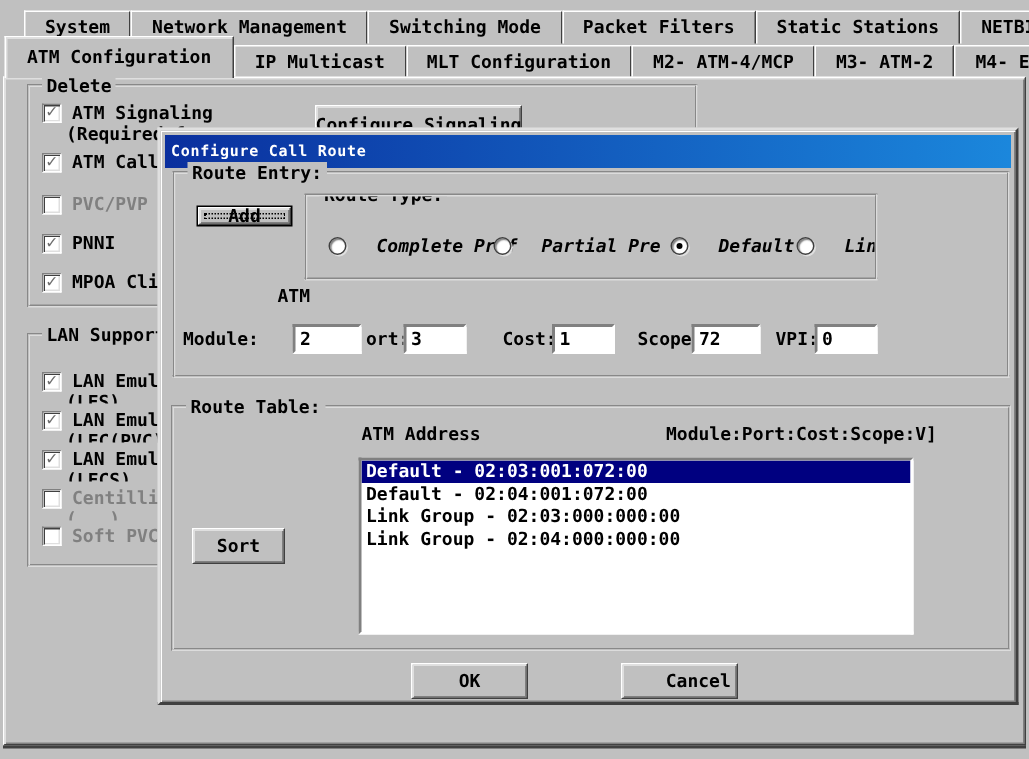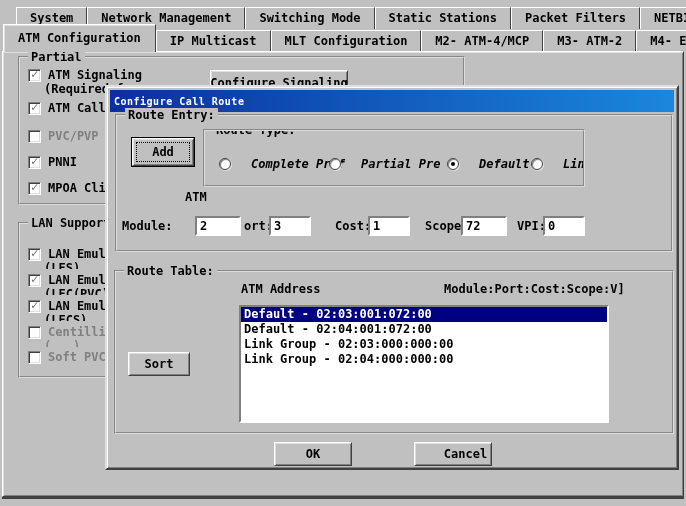--- a/index.html
+++ b/index.html
@@ -72,39 +72,39 @@
 </style>
 </head>
 <body>
 
 <div class="window">
 
   <div class="tabrow" id="tabs-row1">
       <div class="tab">System</div>
       <div class="tab">Network Management</div>
       <div class="tab">Switching Mode</div>
+      <div class="tab">Packet Filters</div>
       <div class="tab">Static Stations</div>
-      <div class="tab">Packet Filters</div>
       <div class="tab">NETBIOS Filters</div>
     </div>
   <div class="tabrow" id="tabs-row2">
       <div class="tab active">ATM Configuration</div>
       <div class="tab">IP Multicast</div>
       <div class="tab">MLT Configuration</div>
       <div class="tab">M2- ATM-4/MCP</div>
       <div class="tab">M3- ATM-2</div>
       <div class="tab">M4- ENET-24TX</div>
     </div>
 
   <div class="panel"></div>
 
   <div id="bg-layer">
 
     <div class="group" style="left:18px;top:56px;width:447px;height:149px;">
-      <span class="group-label">Partial</span>
+      <span class="group-label">Delete</span>
     </div>
 
     <div class="btn95" style="position:absolute;left:210px;top:70px;width:138px;height:25px;">Configure Signaling</div>
 
     <div class="group" style="left:18px;top:222px;width:150px;height:156px;">
       <span class="group-label">LAN Support</span>
     </div>
   <div class="cb-row" style="left: 28px; top: 68px;">
         <span class="cb-box">
           <span class="cb-check">✓</span>
@@ -168,21 +168,21 @@
 
   <div class="dialog">
 
     <div class="titlebar" id="dialog-titlebar" style="background: linear-gradient(90deg, rgb(10, 47, 158), rgb(27, 135, 220));">
       <span class="titlebar-text">Configure Call Route</span>
     </div>
 
     <div class="group" style="left:8px;top:27px;width:558px;height:138px;">
       <span class="group-label">Route Entry:</span>
 
-      <div class="default-wrap" style="left:14px;top:21px;width:64px;height:30px;">
+      <div class="default-wrap" style="left:14px;top:21px;width:64px;height:14px;">
         <div class="btn95">Add</div>
         <div class="focus-dots"></div>
       </div>
 
       <div class="group" id="route-type-group" style="left:86px;top:13px;width:382px;height:58px;overflow:hidden;">
         <span class="group-label">Route Type:</span>
       <div class="radio-item" style="left: 14px; top: 26px;">
             <span class="radio-circle"></span>
             <span class="radio-label">Complete Pref</span>
           </div>

